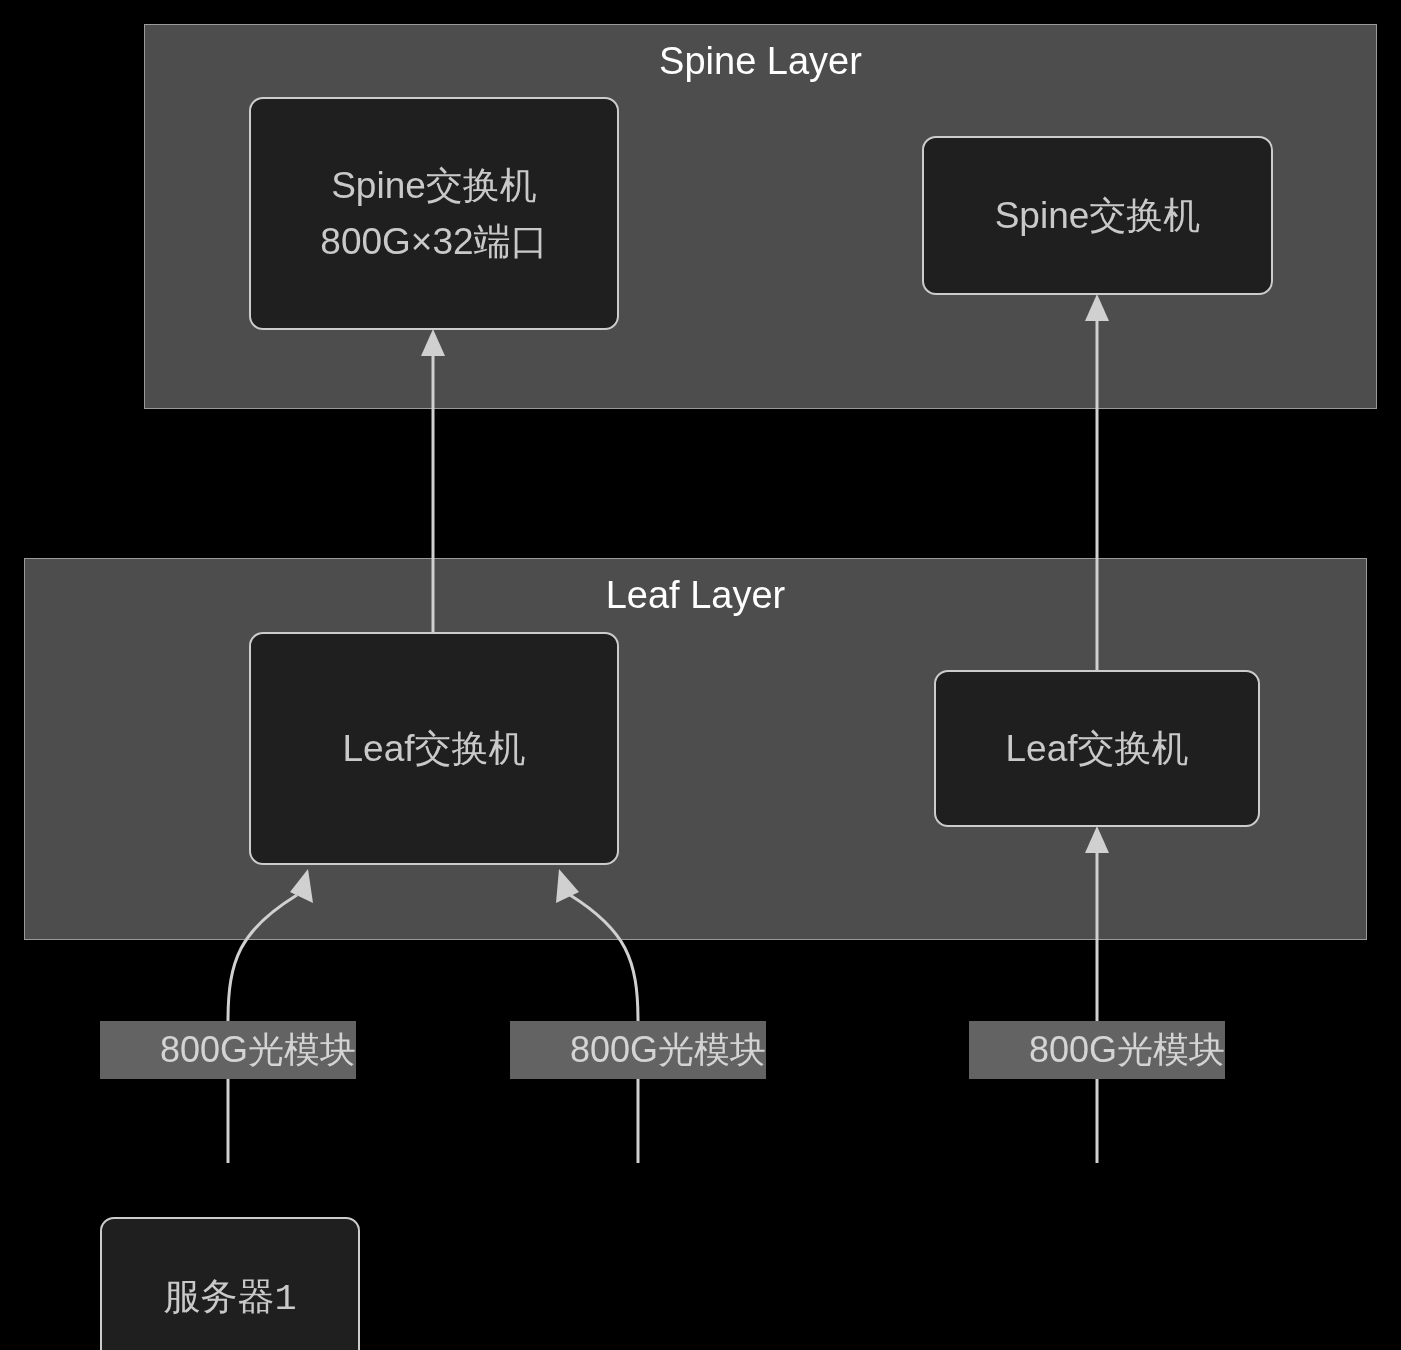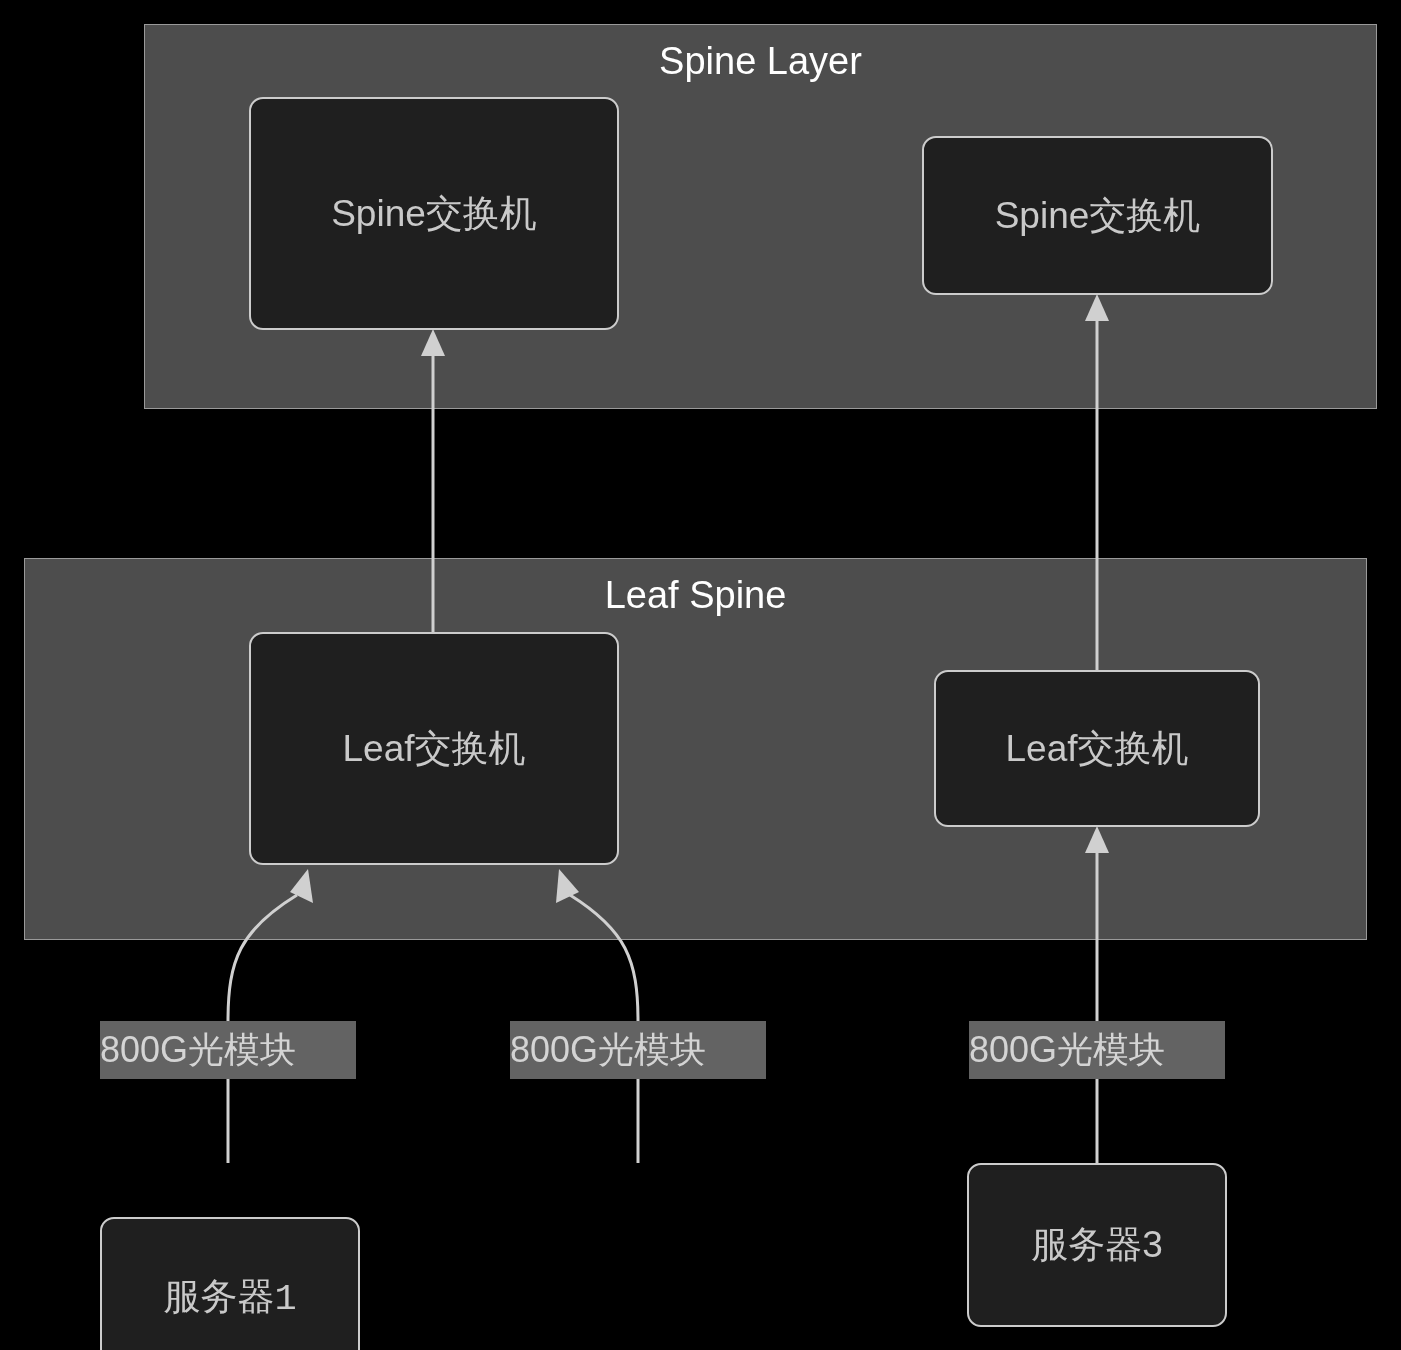--- a/index.html
+++ b/index.html
@@ -67,37 +67,37 @@
     fill: #d0d0d0;
     stroke: none;
   }
   .edge-label {
     position: absolute;
     background: #636363;
     color: #d4d4d4;
     font-size: 36px;
     line-height: 58px;
     height: 58px;
-    text-align: left;
+    text-align: right;
     white-space: nowrap;
     z-index: 6;
     box-sizing: border-box;
   }
 </style>
 </head>
 <body>
 
 <div id="canvas">
 
   <div class="layer-panel" style="left:144px; top:24px; width:1233px; height:385px;">
     <div class="layer-title" style="top:14px;">Spine Layer</div>
   </div>
 
   <div class="layer-panel" style="left:24px; top:558px; width:1343px; height:382px;">
-    <div class="layer-title" style="top:14px;">Leaf Spine</div>
+    <div class="layer-title" style="top:14px;">Leaf Layer</div>
   </div>
 
   <svg class="edge-svg" viewBox="0 0 1401 1350" xmlns="http://www.w3.org/2000/svg">
 
     <g>
       <path class="edge-path" d="M 433 632 L 433 355"></path>
       <polygon class="arrow-head" points="433,329 421,356 445,356"></polygon>
     </g>
 
     <g>
@@ -119,42 +119,40 @@
 
     <g>
       <path class="edge-path" d="M 1097 1163 L 1097 1079"></path>
       <path class="edge-path" d="M 1097 1021 L 1097 852"></path>
       <polygon class="arrow-head" points="1097,826 1085,853 1109,853"></polygon>
     </g>
   </svg>
 
   <div class="node" style="left:249px; top:97px; width:370px; height:233px;">
     <span>Spine交换机</span>
+    <span class="line2">800G×32端口</span>
   </div>
 
   <div class="node" style="left:922px; top:136px; width:351px; height:159px;">
     <span>Spine交换机</span>
   </div>
 
   <div class="node" style="left:249px; top:632px; width:370px; height:233px;">
     <span>Leaf交换机</span>
   </div>
 
   <div class="node" style="left:934px; top:670px; width:326px; height:157px;">
     <span>Leaf交换机</span>
   </div>
 
   <div class="node" style="left:100px; top:1217px; width:260px; height:164px;font-family:Liberation Mono, monospace;">
     <span>服务器1</span>
   </div>
 
 
-  <div class="node" style="left:967px; top:1163px; width:260px; height:164px;">
-    <span>服务器3</span>
-  </div>
 
   <div class="edge-label" style="left:100px; top:1021px; width:256px;">800G光模块</div>
 
   <div class="edge-label" style="left:510px; top:1021px; width:256px;">800G光模块</div>
 
   <div class="edge-label" style="left:969px; top:1021px; width:256px;">800G光模块</div>
 
 </div>
 
 </body></html>

